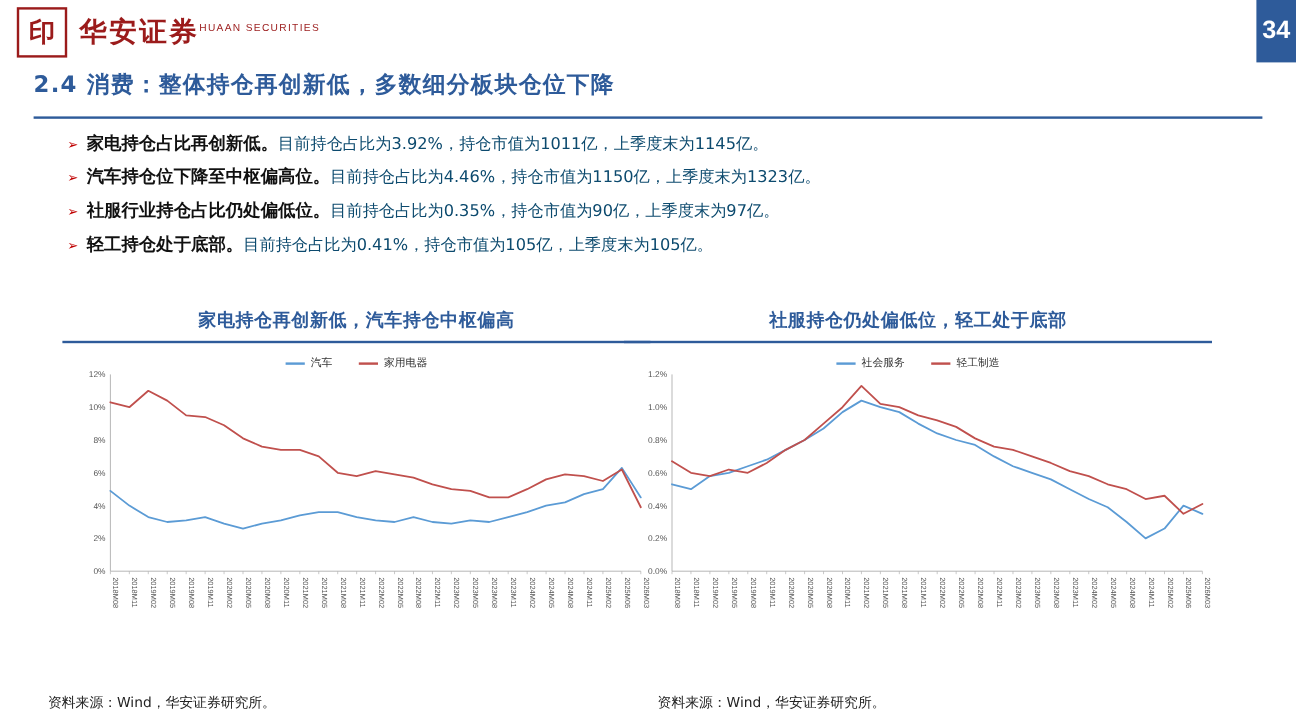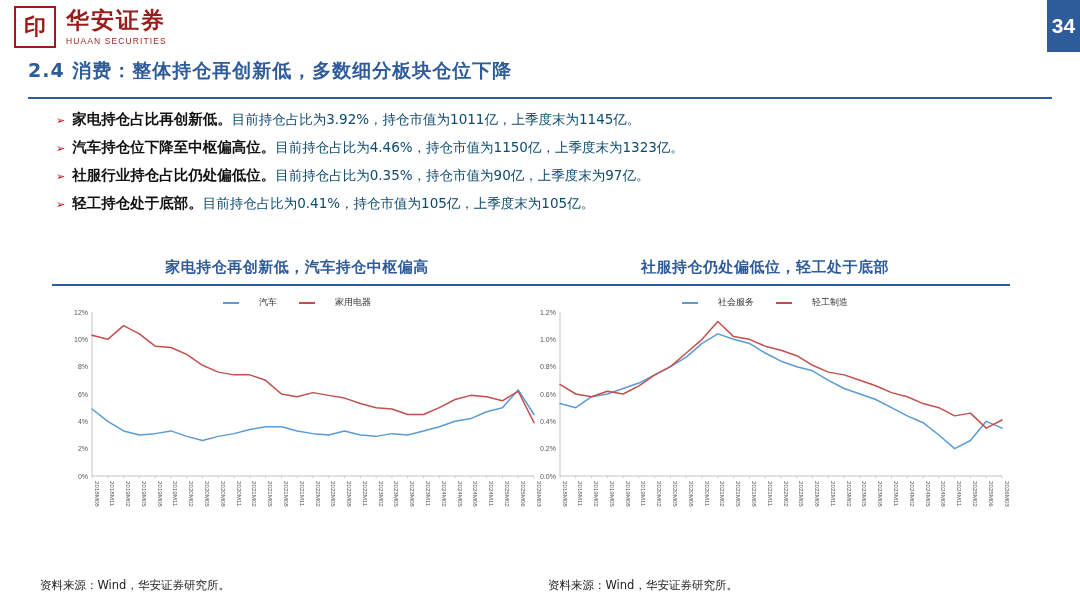--- a/index.html
+++ b/index.html
@@ -16,21 +16,21 @@
   }
   .logo-wrap{
     position:absolute;left:14px;top:6px;display:flex;align-items:center;gap:10px;
   }
   .logo-mark{
     width:42px;height:42px;border:2px solid #9b1b1b;box-sizing:border-box;
     display:flex;align-items:center;justify-content:center;
     color:#9b1b1b;font-size:22px;font-weight:bold;
     font-family:"DejaVu Sans",sans-serif;
   }
-  .logo-text{display:flex;flex-direction:column;justify-content:center;}
+  .logo-text{display:flex;justify-content:center;}
   .logo-cn{
     color:#9b1b1b;font-size:23px;font-weight:bold;letter-spacing:2px;
     font-family:"DejaVu Sans","Liberation Sans",sans-serif;line-height:1.05;
   }
   .logo-en{
     color:#9b1b1b;font-size:8.5px;letter-spacing:1.1px;margin-top:3px;
     font-family:"Liberation Sans",sans-serif;
   }
   .page-badge{
     position:absolute;right:0;top:0;width:33px;height:52px;
@@ -82,21 +82,21 @@
     margin:7px auto 0;width:100%;height:2px;background:#2e5b9a;
   }
   .plot{
     position:relative;width:490px;height:246px;margin-top:4px;
   }
   .legend{
     position:absolute;top:6px;left:0;width:100%;
     display:flex;justify-content:center;gap:22px;font-size:9px;color:#333;
     font-family:"DejaVu Sans","Liberation Sans",sans-serif;
   }
-  .legend-item{display:flex;align-items:center;gap:20px;}
+  .legend-item{display:flex;align-items:center;gap:5px;}
   .legend-swatch{width:16px;height:2px;display:inline-block;}
   .source{
     position:absolute;font-size:11.5px;color:#222;
     font-family:"DejaVu Sans","Liberation Sans",sans-serif;
   }
   .src-left{left:40px;top:578px;}
   .src-right{left:548px;top:578px;}
   svg{display:block;}
   .tickfont{font-size:7px;fill:#555;font-family:"Liberation Sans",sans-serif;}
   .xtickfont{font-size:6.2px;fill:#555;font-family:"Liberation Sans",sans-serif;}

